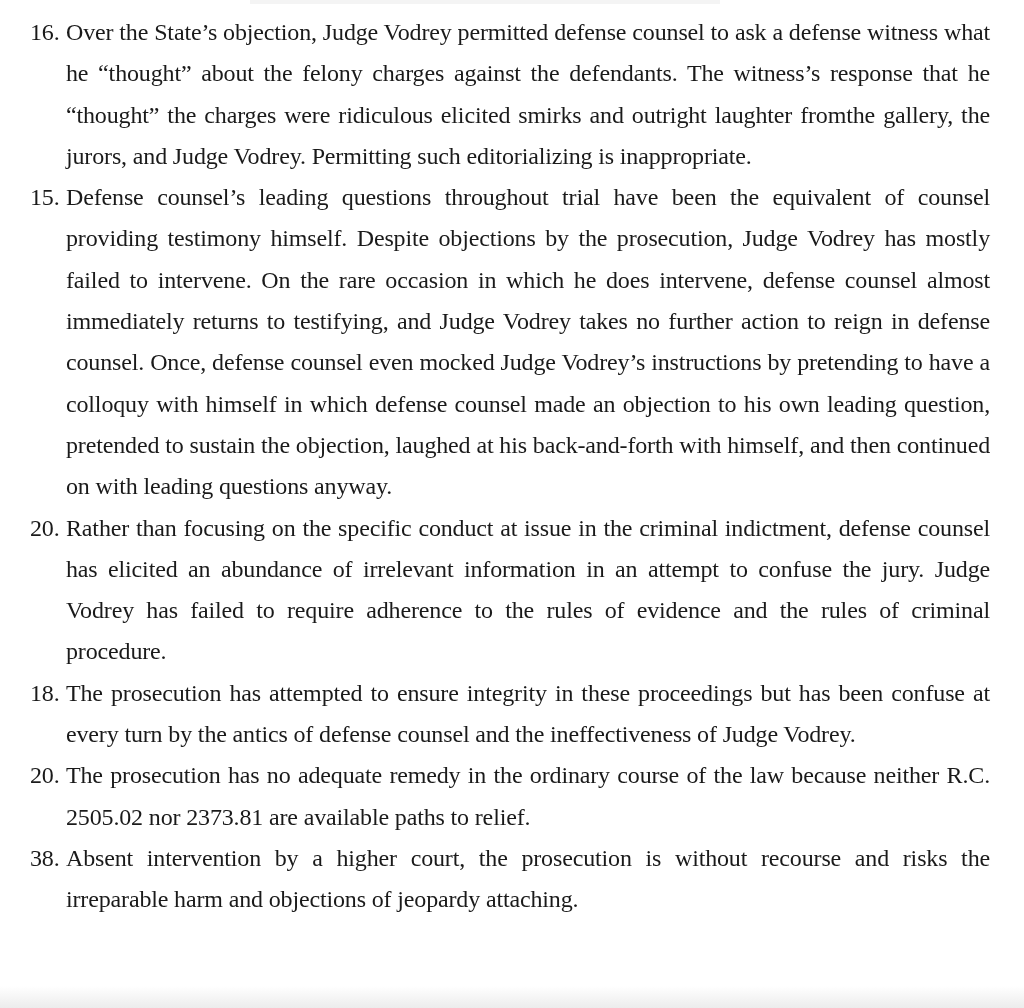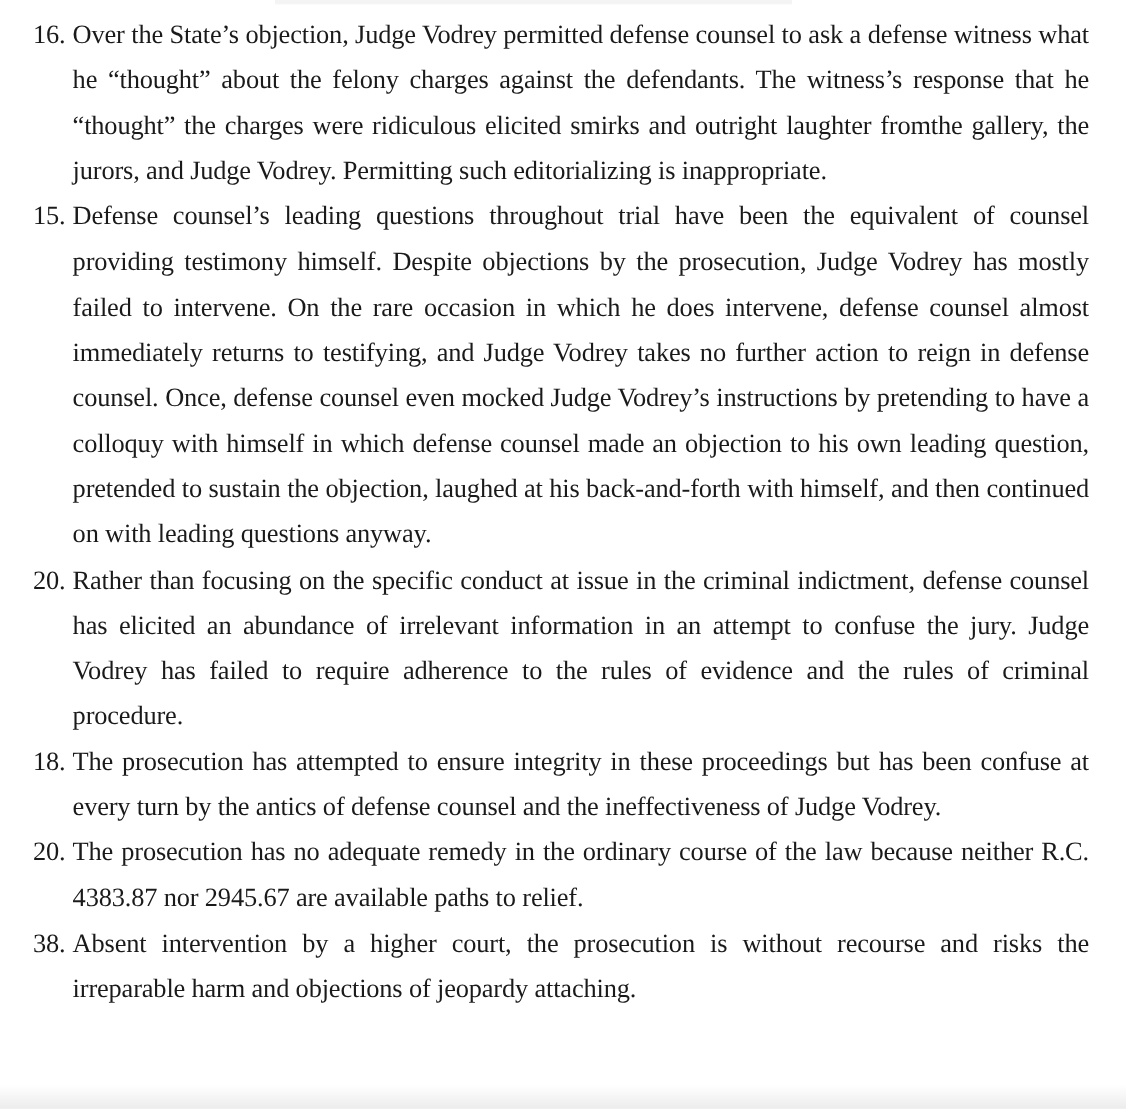--- a/index.html
+++ b/index.html
@@ -72,21 +72,21 @@
   <div class="para">
     <span class="num">20.</span>
     <span class="txt">Rather than focusing on the specific conduct at issue in the criminal indictment, defense counsel has elicited an abundance of irrelevant information in an attempt to confuse the jury.  Judge Vodrey has failed to require adherence to the rules of evidence and the rules of criminal procedure.</span>
   </div>
   <div class="para">
     <span class="num">18.</span>
     <span class="txt">The prosecution has attempted to ensure integrity in these proceedings but has been confuse at every turn by the antics of defense counsel and the ineffectiveness of Judge Vodrey.</span>
   </div>
   <div class="para">
     <span class="num">20.</span>
-    <span class="txt">The prosecution has no adequate remedy in the ordinary course of the law because neither R.C. 4383.87 nor 2945.67 are available paths to relief.</span>
+    <span class="txt">The prosecution has no adequate remedy in the ordinary course of the law because neither R.C. 2505.02 nor 2373.81 are available paths to relief.</span>
   </div>
   <div class="para">
     <span class="num">38.</span>
     <span class="txt">Absent intervention by a higher court, the prosecution is without recourse and risks the irreparable harm and objections of jeopardy attaching.</span>
   </div>
 </div>
 
 <div class="bottom-shade"></div>
 
 </body></html>

